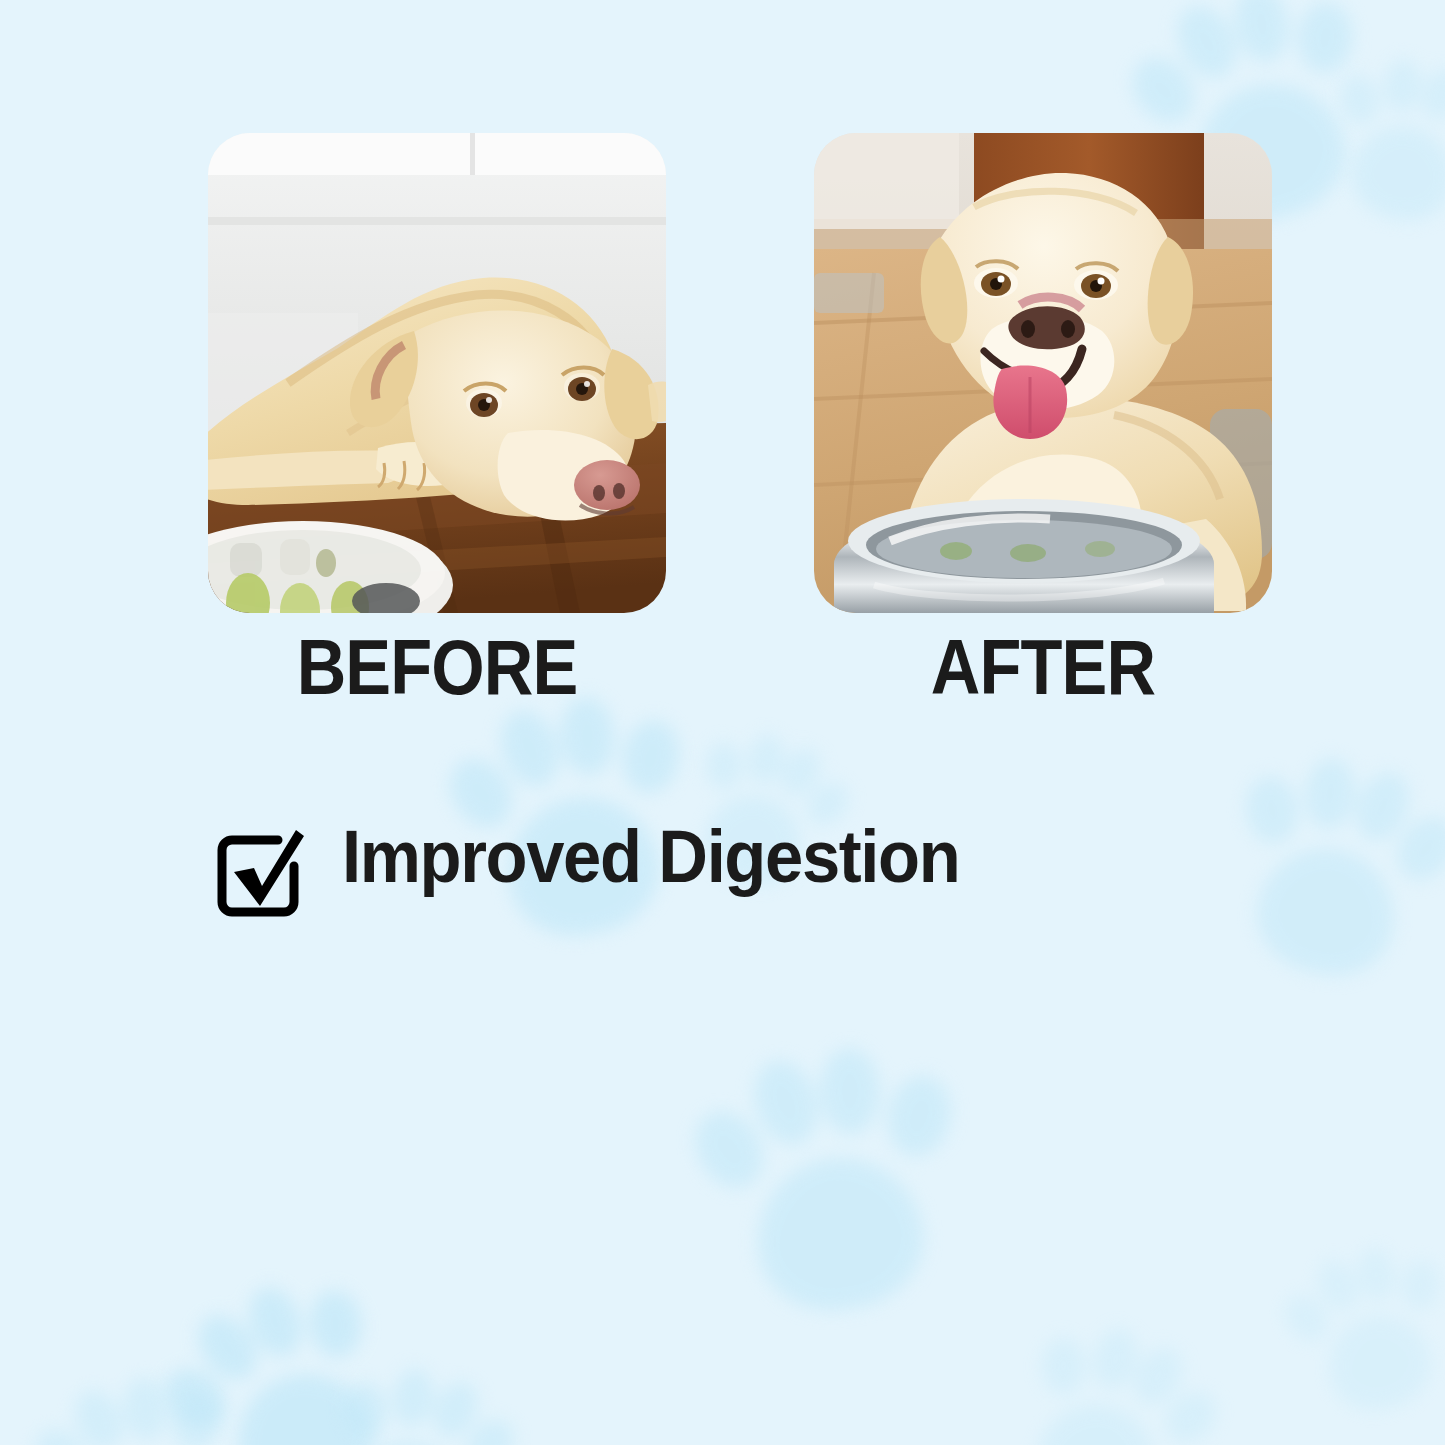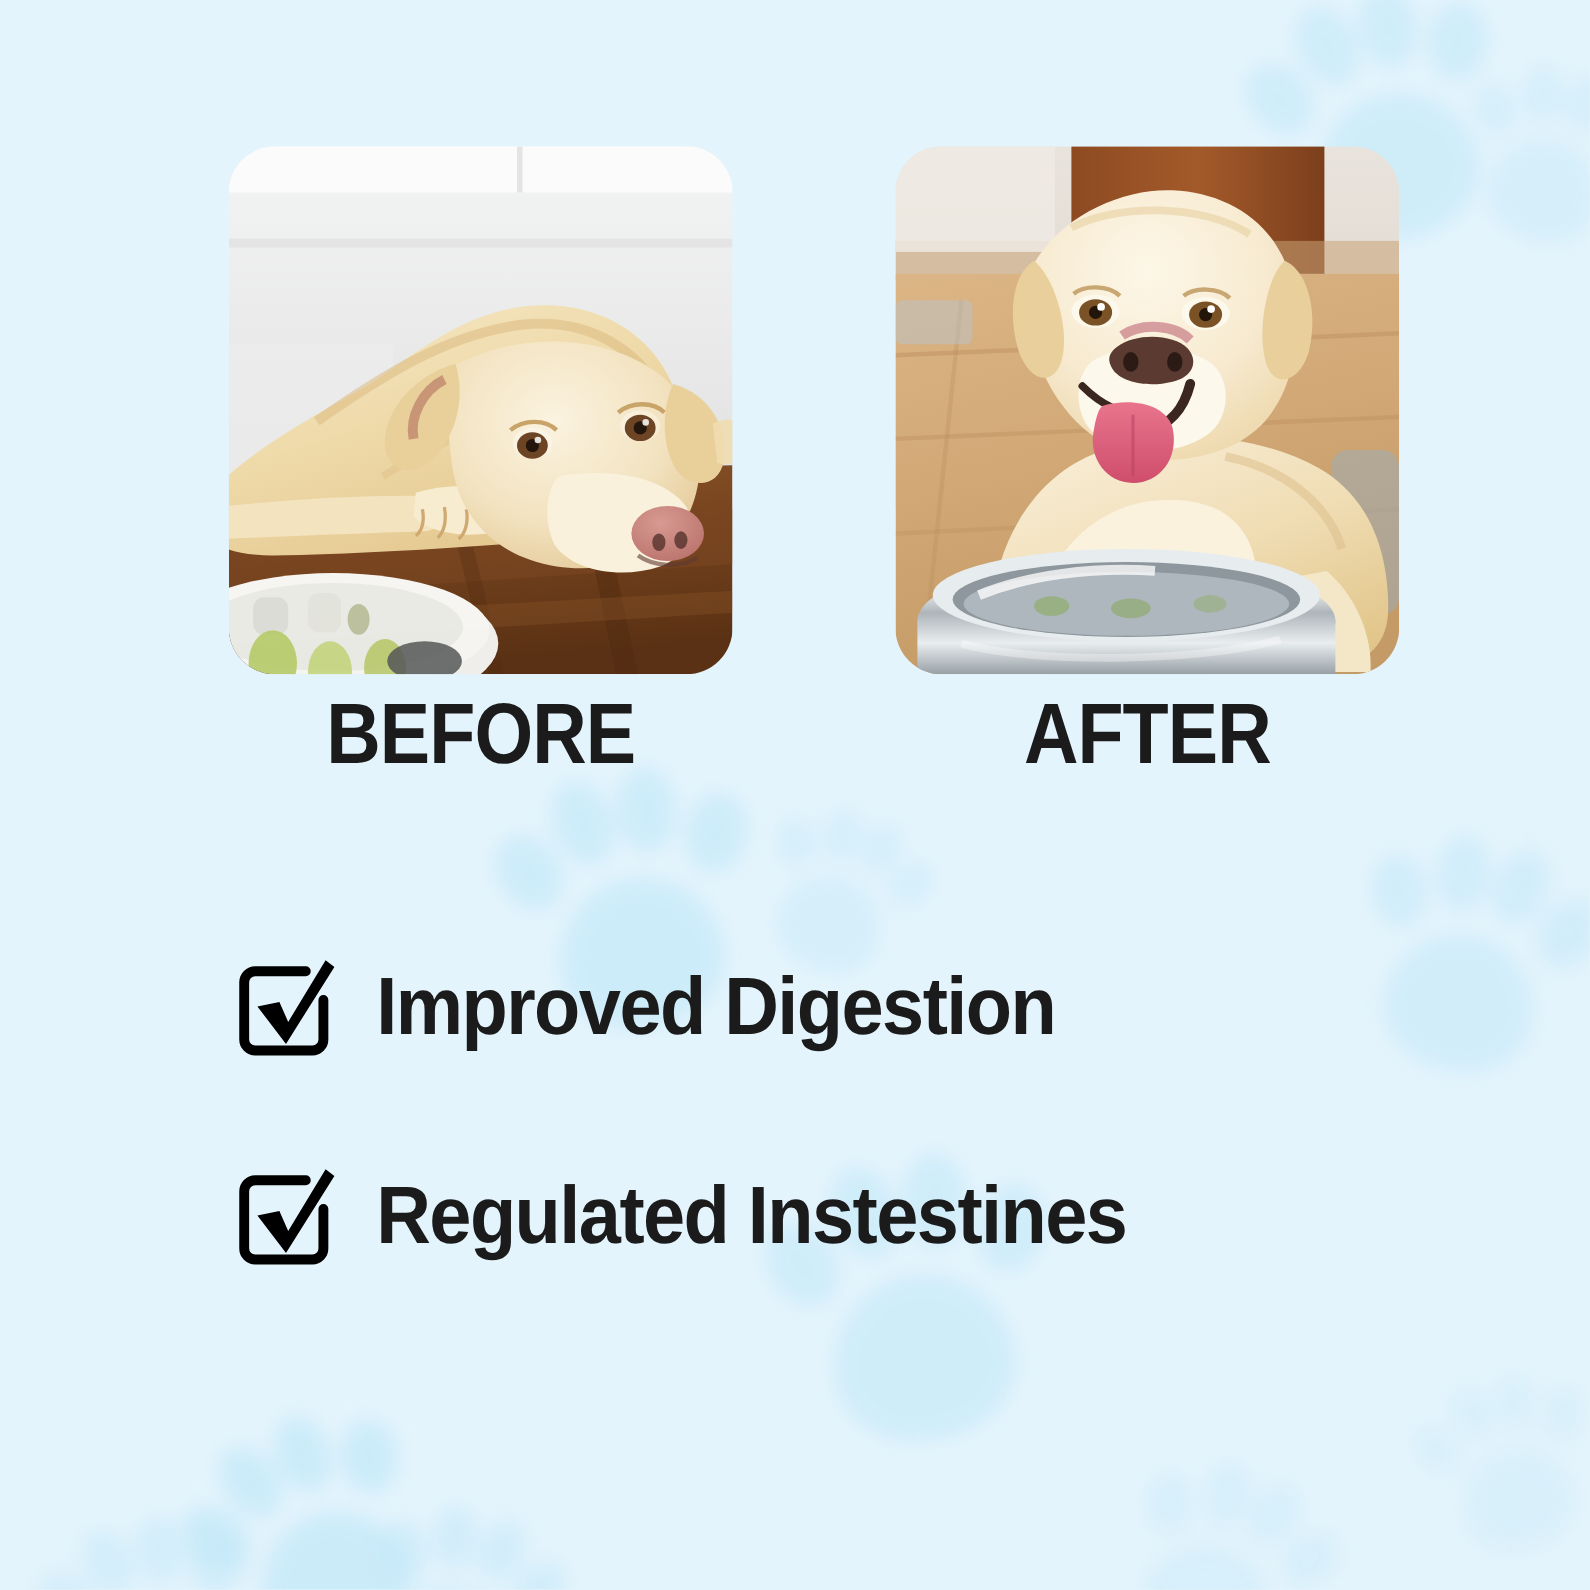--- a/index.html
+++ b/index.html
@@ -92,21 +92,20 @@
 
   
   .benefits {
     position: absolute;
     left: 192px;
     top: 820px;
     width: 1180px;
   }
   .benefit-row {
     display: flex;
-    align-items: center;
     height: 190px;
   }
   .check-icon {
     flex: 0 0 auto;
     width: 100px;
     height: 100px;
     margin-right: 34px;
     margin-top: 4px;
   }
   .check-icon svg { display: block; width: 100%; height: 100%; }
@@ -445,26 +444,16 @@
       <span class="check-icon">
         <svg viewBox="0 0 100 100">
           <path d="M86 42 L86 78 A10 10 0 0 1 76 88 L24 88 A10 10 0 0 1 14 78
                    L14 26 A10 10 0 0 1 24 16 L70 16" fill="none" stroke="#000" stroke-width="9" stroke-linecap="round" stroke-linejoin="round"></path>
           <path d="M26 48 L46 44 L54 62 L88 6 L96 12 L52 82 Z" fill="#000"></path>
         </svg>
       </span>
       <span class="benefit-label">Improved Digestion</span>
     </div>
 
-    <div class="benefit-row">
-      <span class="check-icon">
-        <svg viewBox="0 0 100 100">
-          <path d="M86 42 L86 78 A10 10 0 0 1 76 88 L24 88 A10 10 0 0 1 14 78
-                   L14 26 A10 10 0 0 1 24 16 L70 16" fill="none" stroke="#000" stroke-width="9" stroke-linecap="round" stroke-linejoin="round"></path>
-          <path d="M26 48 L46 44 L54 62 L88 6 L96 12 L52 82 Z" fill="#000"></path>
-        </svg>
-      </span>
-      <span class="benefit-label">Regulated Instestines</span>
-    </div>
 
 
   </div>
 </div>
 
 </body></html>

